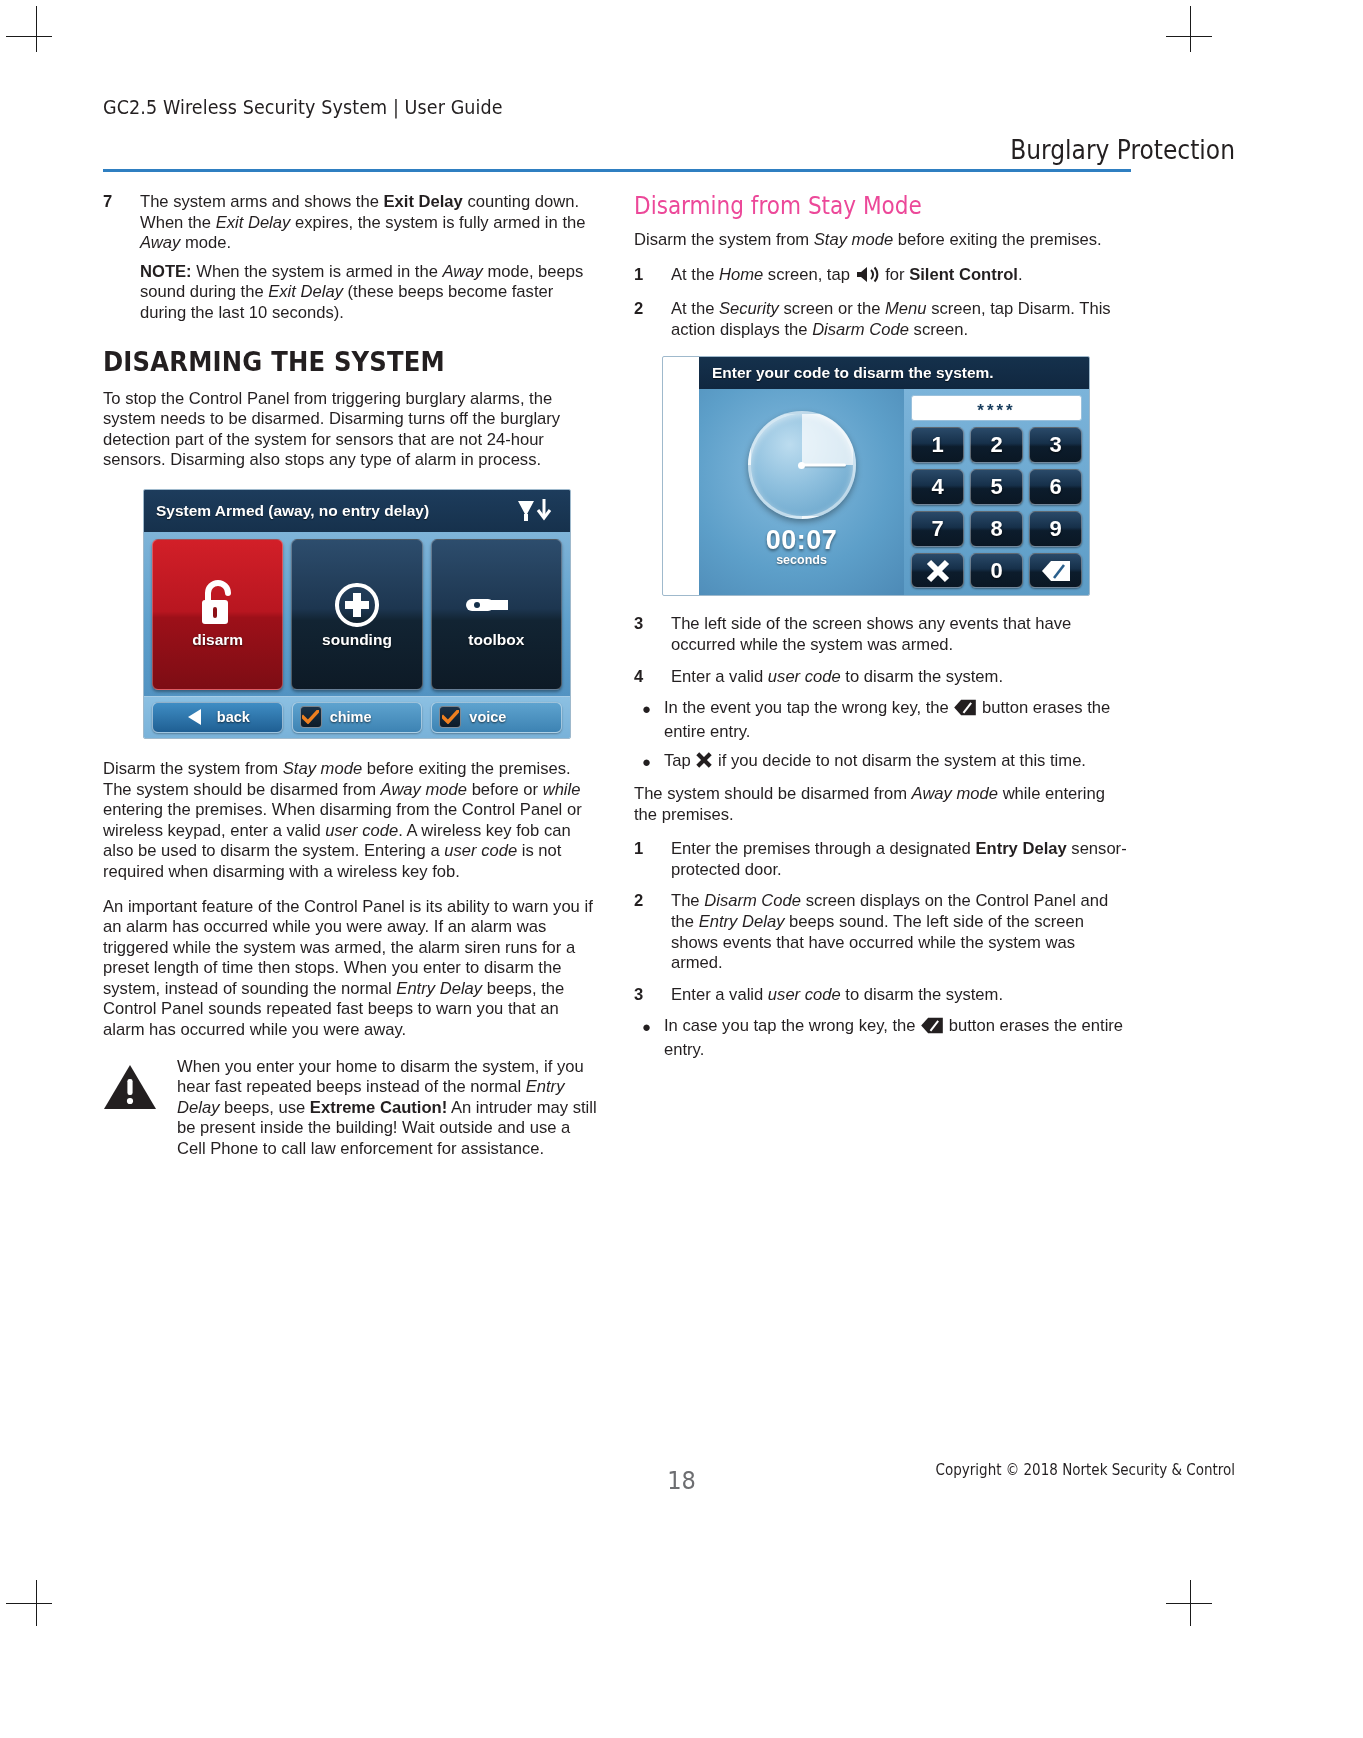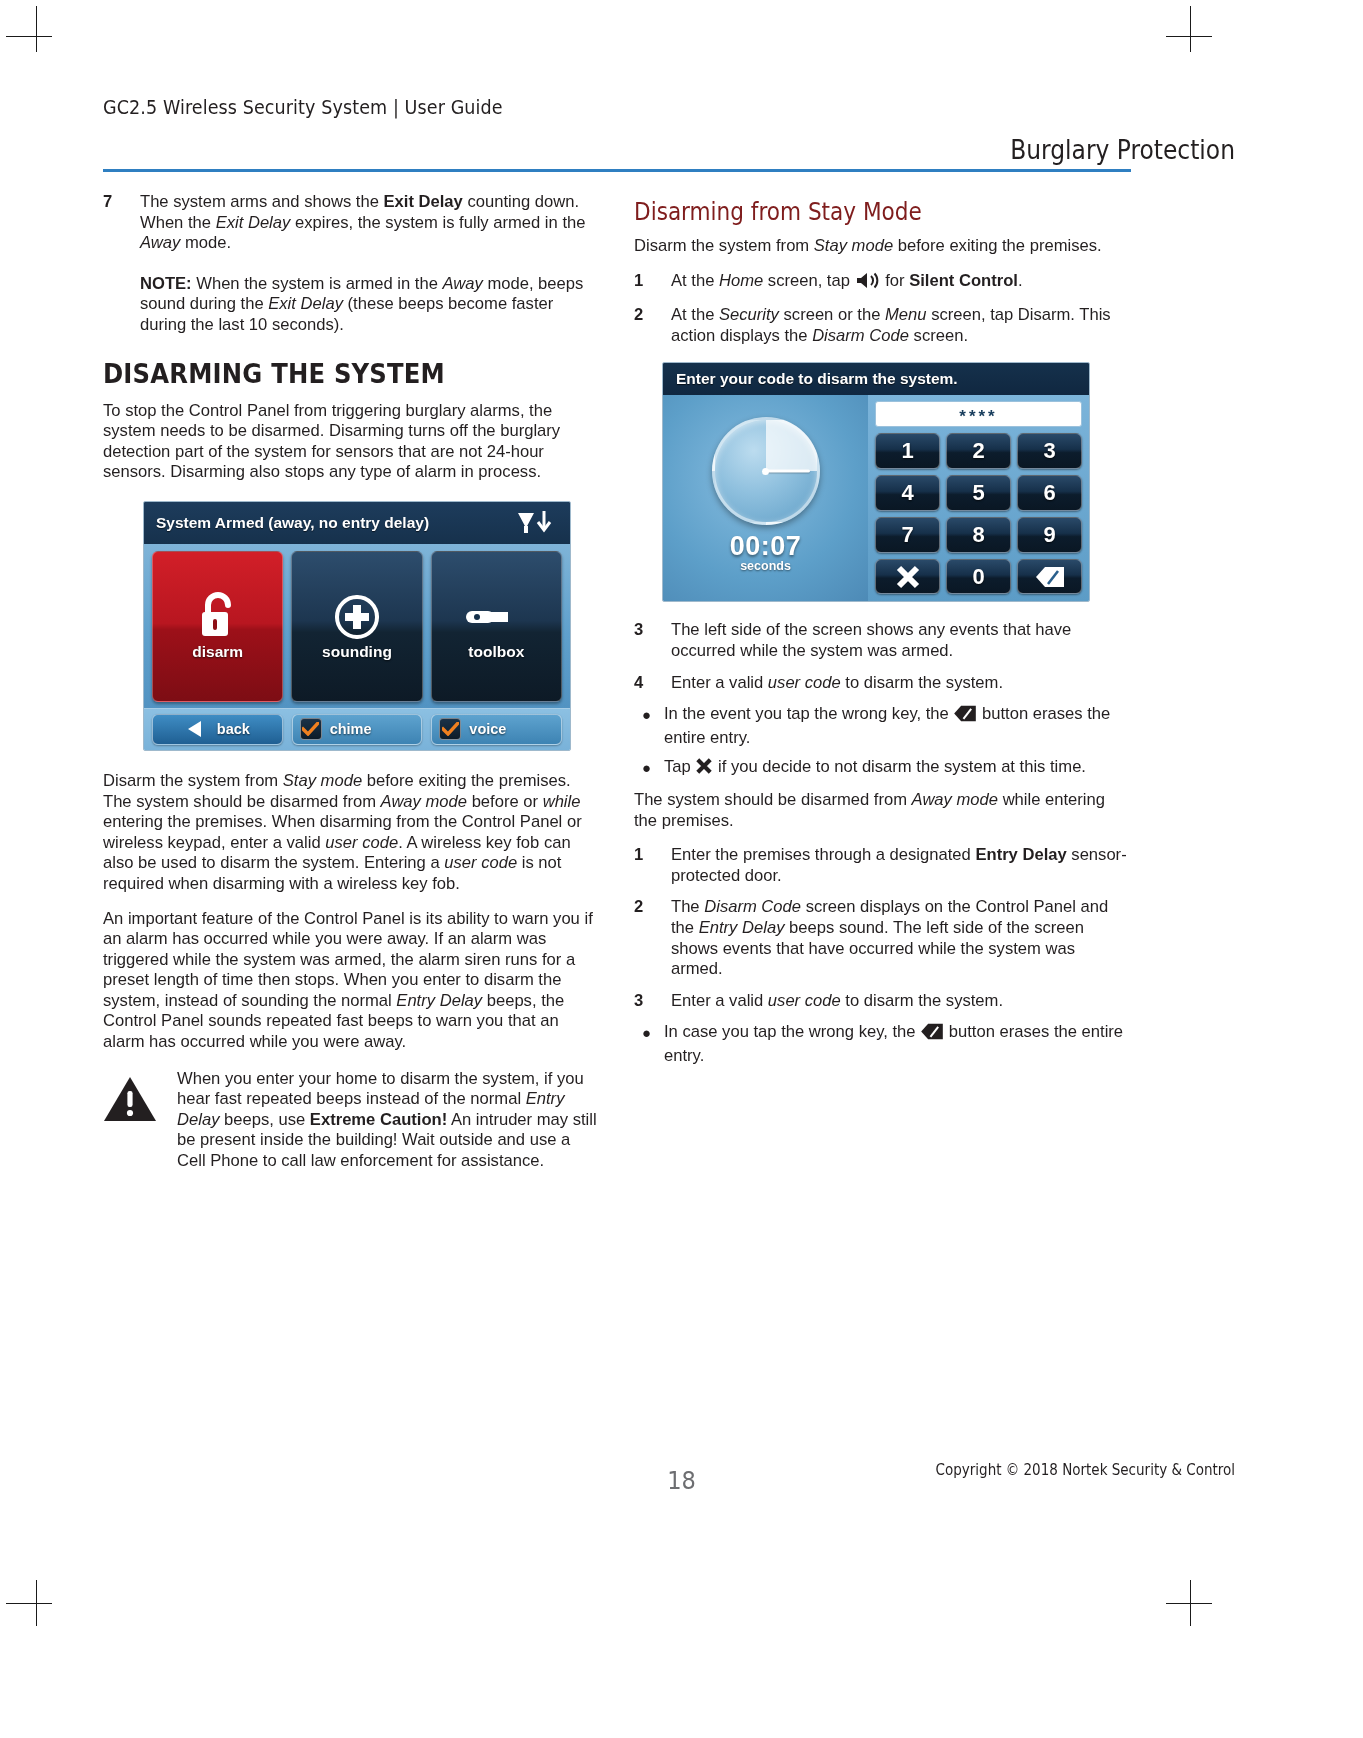--- a/index.html
+++ b/index.html
@@ -50,40 +50,40 @@
   em { font-style:italic; }
   strong { font-weight:bold; }
 
   
   .step { display:flex; margin-bottom:11px; }
   .step .num {
     width:37px; flex:0 0 37px; font-weight:bold; font-size:16.6px;
     line-height:20.6px;
   }
   .step .txt { flex:1 1 auto; font-size:16.6px; line-height:20.6px; }
-  .step .txt p + p { margin-top:20px; }
+  .step .txt p + p { margin-top:8px; }
 
   
   .bullets { margin:8px 0 0 0; padding:0; list-style:none; }
   .bullet { display:flex; margin-bottom:9px; }
   .bullet .dot {
     width:30px; flex:0 0 30px; text-align:left; font-size:15px; line-height:21px;
     padding-left:8px;
   }
   .bullet .btxt { flex:1 1 auto; }
 
   .h1 {
     font-family:"DejaVu Sans Condensed","Liberation Sans", sans-serif;
     font-weight:bold; font-size:27px; letter-spacing:0.2px;
     margin:22px 0 12px 0; color:#231f20;
   }
   .h2 {
     font-family:"DejaVu Sans Condensed","Liberation Sans", sans-serif;
-    font-weight:400; font-size:24px; color:#7f1d1d;
-    margin:6px 0 10px 0;
+    font-weight:400; font-size:24px; color:#ec4899;
+    margin:0 0 10px 0;
   }
   .h2.spaced { margin-top:20px; }
 
   
   .warn { display:flex; margin-top:16px; }
   .warn-icon { flex:0 0 74px; padding-top:6px; }
   .warn-txt { flex:1 1 auto; font-size:16.6px; line-height:20.6px; }
 
   
   .device {
@@ -146,21 +146,21 @@
   }
   .chk {
     width:22px; height:22px; border-radius:4px;
     background:linear-gradient(#1b3248,#0d1b28);
     border:1px solid rgba(255,255,255,.45);
     display:flex; align-items:center; justify-content:center;
     flex:0 0 22px;
   }
 
   
-  .dev2 { width:428px; height:240px; margin:16px 5px 18px 28px; }
+  .dev2 { width:428px; height:240px; margin:16px 5px 18px 28px;padding-left:36px; }
   .dev2-title {
     height:32px;
     background:linear-gradient(#15314c,#102740);
     color:#fff; font-size:15.5px; font-weight:bold;
     display:flex; align-items:center; padding:0 13px;
     text-shadow:0 1px 1px rgba(0,0,0,.7);
   }
   .dev2-body { height:206px; display:flex; }
   .timer-pane {
     width:205px;

